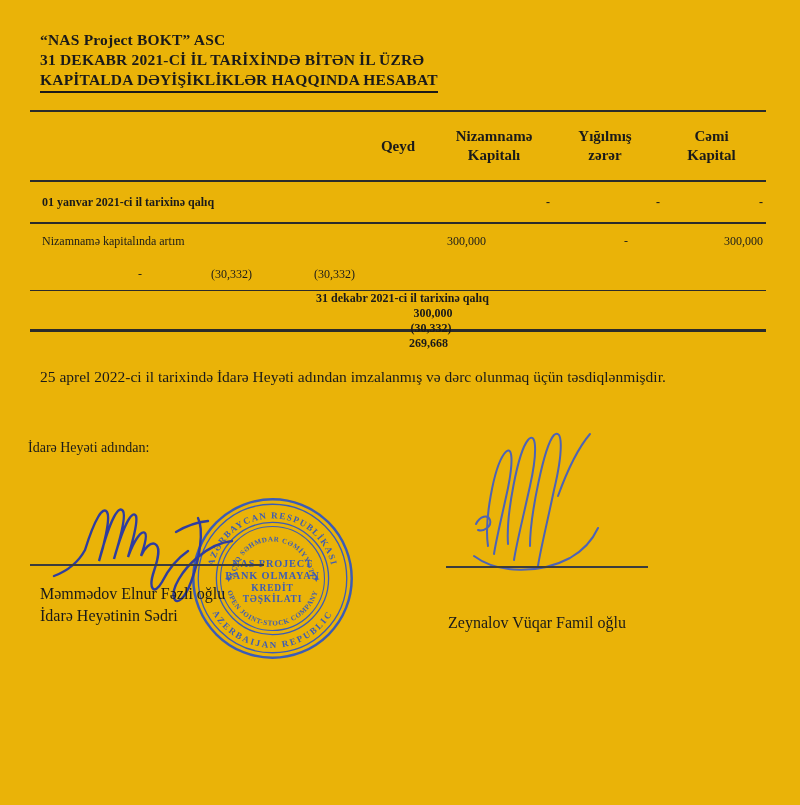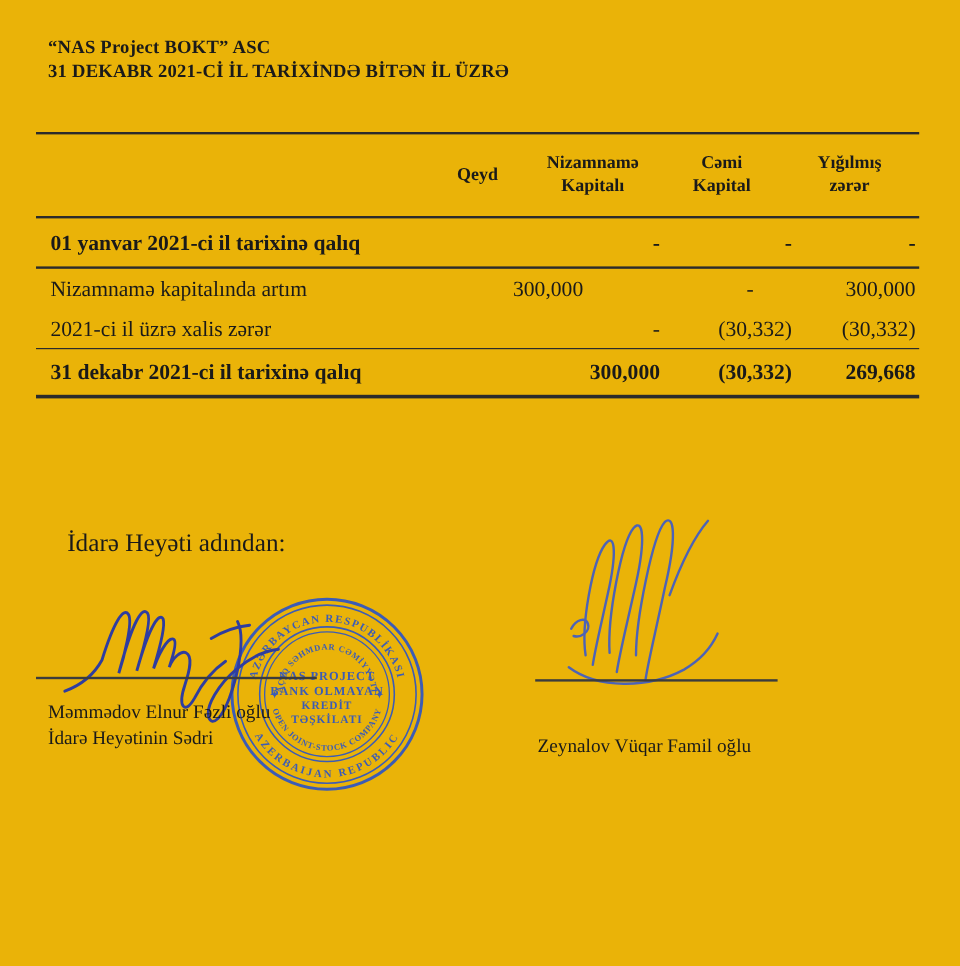--- a/index.html
+++ b/index.html
@@ -15,103 +15,104 @@
   .doc-header{position:absolute;left:40px;top:30px;line-height:20px;}
   .doc-header .hline{font-weight:bold;font-size:15.5px;letter-spacing:.2px;}
   .doc-header .underlined{display:inline-block;border-bottom:2px solid #1a1a1a;padding-bottom:1px;}
   
   .stmt-table{position:absolute;left:30px;top:110px;width:736px;border-top:2px solid #2b2b2b;}
   .thead{display:flex;align-items:center;height:68px;border-bottom:2.5px solid #2b2b2b;
          font-weight:bold;font-size:15px;text-align:center;padding-right:3px;}
   .thead .sp{flex:1;}
   .hc{display:flex;flex-direction:column;justify-content:center;line-height:19px;}
   .w-qeyd{width:80px;} .w-a{width:112px;text-align:center;} .w-b{width:110px;} .w-c{width:103px;}
-  .trow{display:flex;align-items:center;font-size:18px;padding-right:3px;}
+  .trow{display:flex;align-items:center;font-size:12px;padding-right:3px;}
   .trow .rlabel{flex:1;padding-left:12px;}
   .cell{width:112px;text-align:right;}
   .cell.cb{width:110px;} .cell.cc{width:103px;}
   .r1{height:40px;border-bottom:2px solid #2b2b2b;font-weight:bold;}
   .r2{height:34px;gap:32px;}
   .r3{height:32px;border-bottom:1.5px solid #2b2b2b;}
-  .r4{height:38px;border-bottom:3px solid #2b2b2b;font-weight:bold;}
+  .r4{height:38px;border-bottom:3px solid #2b2b2b;font-weight:bold;flex-direction:column;}
   
   .approval{position:absolute;left:40px;top:368px;width:724px;font-size:15.5px;}
-  .onbehalf{position:absolute;left:56px;top:440px;font-size:21px;}
+  .onbehalf{position:absolute;left:28px;top:440px;font-size:14px;}
   
   .stamp{position:absolute;left:190px;top:496px;width:165px;height:165px;z-index:2;opacity:.92;}
   .sig-svg{position:absolute;z-index:3;}
   .sig-left{left:48px;top:492px;width:232px;height:118px;}
   .sig-right{left:462px;top:426px;width:172px;height:160px;}
   .sigline{position:absolute;height:2px;background:#3c3c3c;z-index:4;}
   .sigline-left{left:30px;top:564px;width:234px;}
   .sigline-right{left:446px;top:566px;width:202px;}
   .signer{position:absolute;font-size:16px;line-height:22px;z-index:5;}
   .signer-left{left:40px;top:583px;}
   .signer-right{left:448px;top:612px;}
 </style>
 </head>
 <body>
 
 <div class="page">
 
   <div class="doc-header">
     <div class="hline">“NAS Project BOKT” ASC</div>
     <div class="hline">31 DEKABR 2021-Cİ İL TARİXİNDƏ BİTƏN İL ÜZRƏ</div>
+    <div class="hline"><span class="underlined">KAPİTALDA DƏYİŞİKLİKLƏR HAQQINDA HESABAT</span></div>
   </div>
 
   <div class="stmt-table">
     <div class="thead">
       <div class="sp"></div>
       <div class="hc w-qeyd">
         <span>Qeyd</span>
         <span></span>
       </div>
       <div class="hc w-a">
         <span>Nizamnamə</span>
         <span>Kapitalı</span>
       </div>
+      <div class="hc w-b">
+        <span>Yığılmış</span>
+        <span>zərər</span>
+      </div>
       <div class="hc w-c">
         <span>Cəmi</span>
         <span>Kapital</span>
-      </div>
-      <div class="hc w-b">
-        <span>Yığılmış</span>
-        <span>zərər</span>
       </div>
     </div>
 
     <div class="trow r1">
       <div class="rlabel">01 yanvar 2021-ci il tarixinə qalıq</div>
       <div class="cell">-</div>
       <div class="cell cb">-</div>
       <div class="cell cc">-</div>
     </div>
 
     <div class="trow r2">
       <div class="rlabel">Nizamnamə kapitalında artım</div>
       <div class="cell">300,000</div>
       <div class="cell cb">-</div>
       <div class="cell cc">300,000</div>
     </div>
 
     <div class="trow r3">
-      <div class="rlabel">2021-ci il üzrə xalis zərər</div>
       <div class="cell">-</div>
       <div class="cell cb">(30,332)</div>
       <div class="cell cc">(30,332)</div>
     </div>
 
     <div class="trow r4">
       <div class="rlabel">31 dekabr 2021-ci il tarixinə qalıq</div>
       <div class="cell">300,000</div>
       <div class="cell cb">(30,332)</div>
       <div class="cell cc">269,668</div>
     </div>
   </div>
 
+  <div class="approval">25 aprel 2022-ci il tarixində İdarə Heyəti adından imzalanmış və dərc olunmaq üçün təsdiqlənmişdir.</div>
 
   <div class="onbehalf">İdarə Heyəti adından:</div>
 
   <svg class="stamp" viewBox="0 0 200 200">
     <g fill="none" stroke="#2e55c4">
       <circle cx="100" cy="100" r="96" stroke-width="3"></circle>
       <circle cx="100" cy="100" r="90" stroke-width="1.6"></circle>
       <circle cx="100" cy="100" r="68" stroke-width="1.6"></circle>
       <circle cx="100" cy="100" r="63" stroke-width="1.3"></circle>
     </g>

